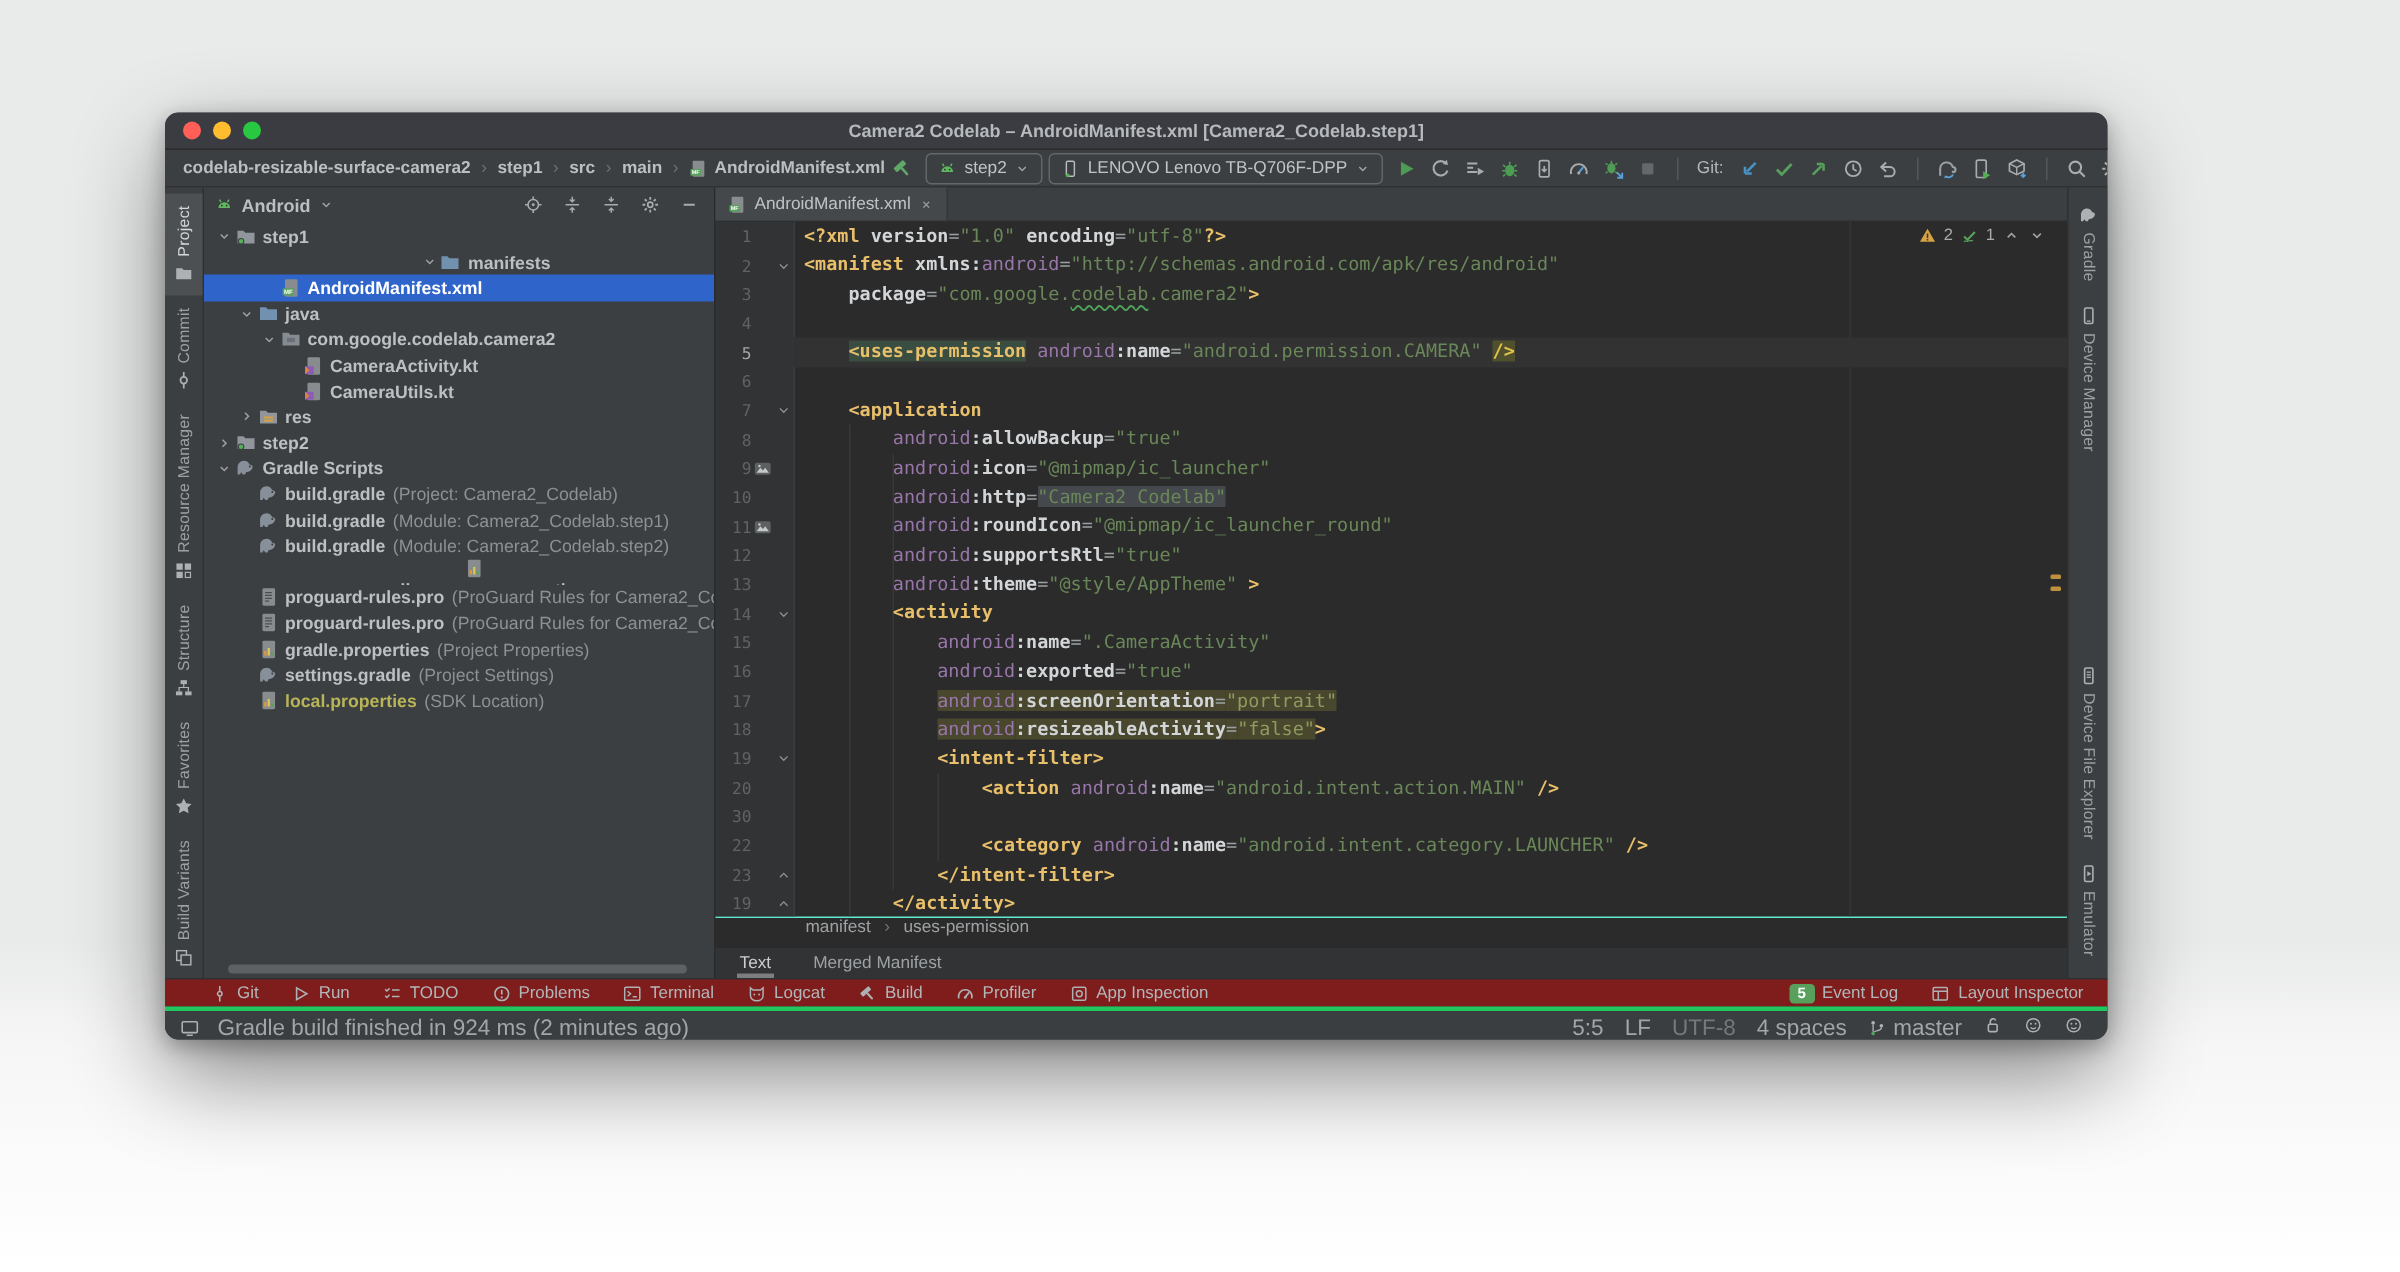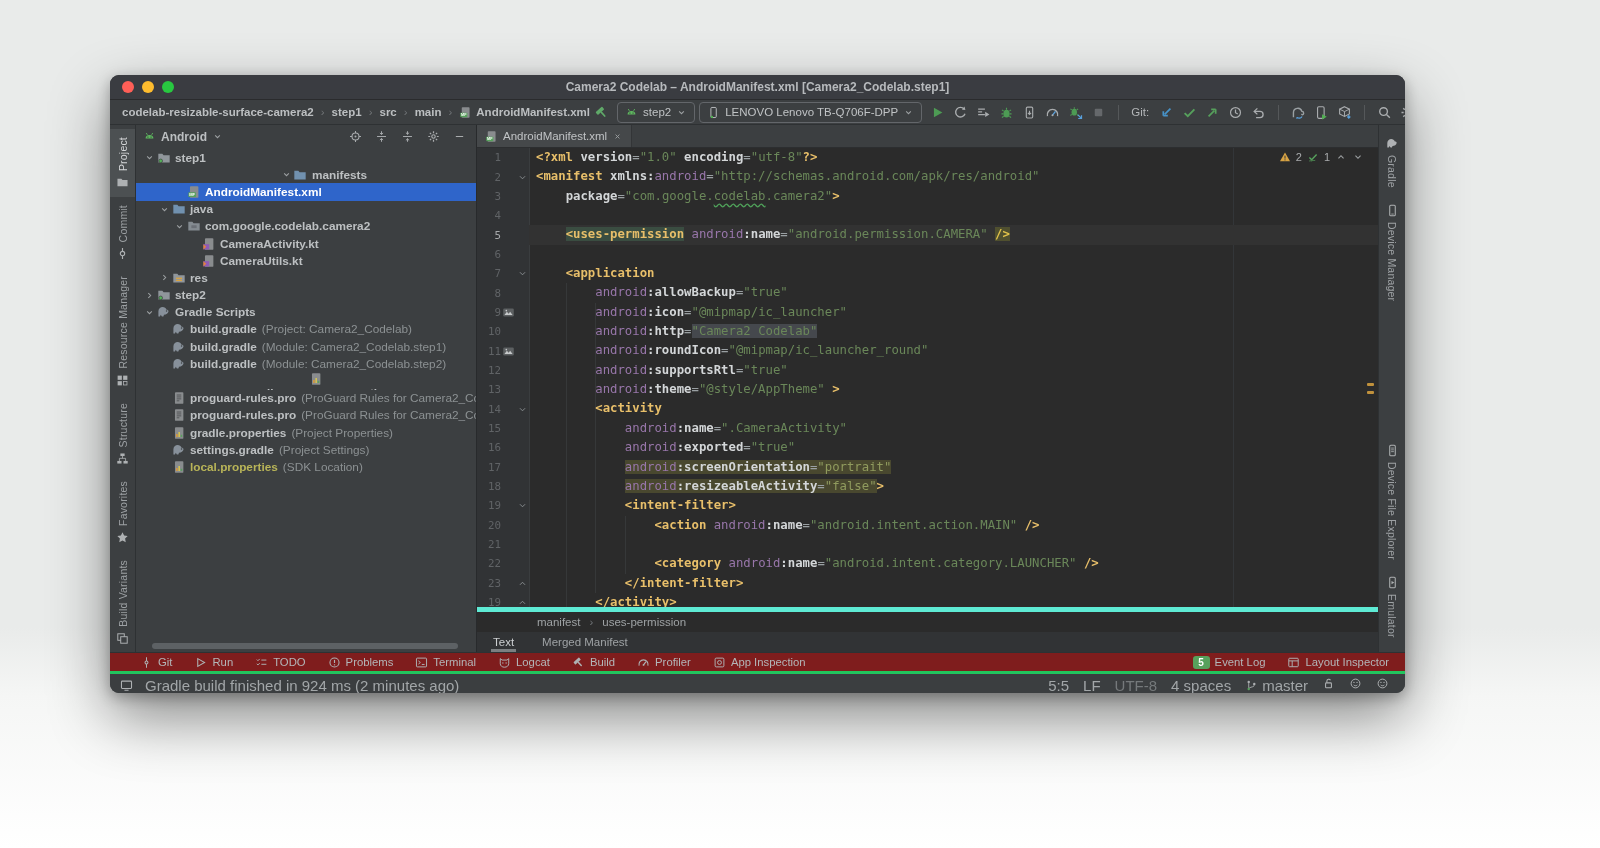--- a/index.html
+++ b/index.html
@@ -82,21 +82,21 @@
   .tk-hlA{color:#e8bf6a;font-weight:600;background:#3a4d41}
   .tk-hlB{color:#e2c34b;font-weight:700;background:#50502f}
   .tk-khn{color:#9876aa;background:#49482f}
   .tk-kha{color:#d3d6d8;font-weight:600;background:#49482f}
   .tk-khe{color:#9aa0a3;background:#49482f}
   .tk-khs{color:#909b5e;background:#49482f}
   .iguide{position:absolute;width:1px;background:#3b3d3f;opacity:.75;z-index:0}
   .rmargin{position:absolute;left:756px;top:0;bottom:0;width:1px;background:#333639;z-index:0}
   .insp{position:absolute;top:3px;right:14px;display:flex;align-items:center;gap:5px;font-size:11px;color:#a9abad;z-index:3}
   .smark{position:absolute;right:4px;width:7px;height:3px;background:#c0913c;border-radius:1px;z-index:3}
-  .ebreadcrumb{height:20px;display:flex;align-items:center;padding-left:60px;gap:9px;font-size:11.5px;color:#9ea2a4;background:#2b2b2b;border-top:5px solid #5eead4}
+  .ebreadcrumb{height:20px;display:flex;align-items:flex-start;padding-left:60px;gap:9px;font-size:11.5px;color:#9ea2a4;background:#2b2b2b;border-top:1px solid #5eead4}
   .btabs{height:20px;background:#313335;display:flex;align-items:stretch;padding-left:14px;gap:24px;font-size:11.5px;color:#9ea2a4}
   .btab{display:flex;align-items:center;padding:0 2px}
   .btab.active{color:#cccfd1;box-shadow:inset 0 -3px 0 #7b7f81}
   
   .bottombar{position:absolute;left:0;right:0;top:577px;height:18px;background:#7f1d1d;border-top:1px solid #2e3133;display:flex;align-items:center;padding:0 16px 0 30px;font-size:11.3px;color:#b3b6b8}
   .bbitem{display:flex;align-items:center;gap:5px;margin-right:22px;white-space:nowrap}
   .bbright{margin-left:auto;display:flex;align-items:center;gap:22px}
   .bbright .bbitem{margin-right:0}
   .badge{min-width:13px;height:13px;border-radius:3px;background:#57a15c;color:#fff;font-size:10px;font-weight:bold;display:inline-flex;align-items:center;justify-content:center;padding:0 2px}
   .statusbar{position:absolute;left:0;right:0;top:596px;height:22px;background:#3b3e40;border-top:3px solid #22c55e;display:flex;align-items:center;padding:0 16px 0 10px;font-size:15px;color:#a2a6a8;gap:12px}
@@ -880,21 +880,21 @@
               </span>
               <pre class="ct"><span class="tk-pl">            </span><span class="tk-tag">&lt;intent-filter&gt;</span></pre>
             </div>
             <div class="cl">
               <span class="ln">20</span>
               <span class="gm"></span>
               <span class="gf"></span>
               <pre class="ct"><span class="tk-pl">                </span><span class="tk-tag">&lt;action</span><span class="tk-pl"> </span><span class="tk-ns">android</span><span class="tk-at">:name</span><span class="tk-eq">=</span><span class="tk-st">"android.intent.action.MAIN"</span><span class="tk-pl"> </span><span class="tk-tag">/&gt;</span></pre>
             </div>
             <div class="cl">
-              <span class="ln">21</span>
+              <span class="ln">30</span>
               <span class="gm"></span>
               <span class="gf"></span>
               <pre class="ct"></pre>
             </div>
             <div class="cl">
               <span class="ln">22</span>
               <span class="gm"></span>
               <span class="gf"></span>
               <pre class="ct"><span class="tk-pl">                </span><span class="tk-tag">&lt;category</span><span class="tk-pl"> </span><span class="tk-ns">android</span><span class="tk-at">:name</span><span class="tk-eq">=</span><span class="tk-st">"android.intent.category.LAUNCHER"</span><span class="tk-pl"> </span><span class="tk-tag">/&gt;</span></pre>
             </div>

